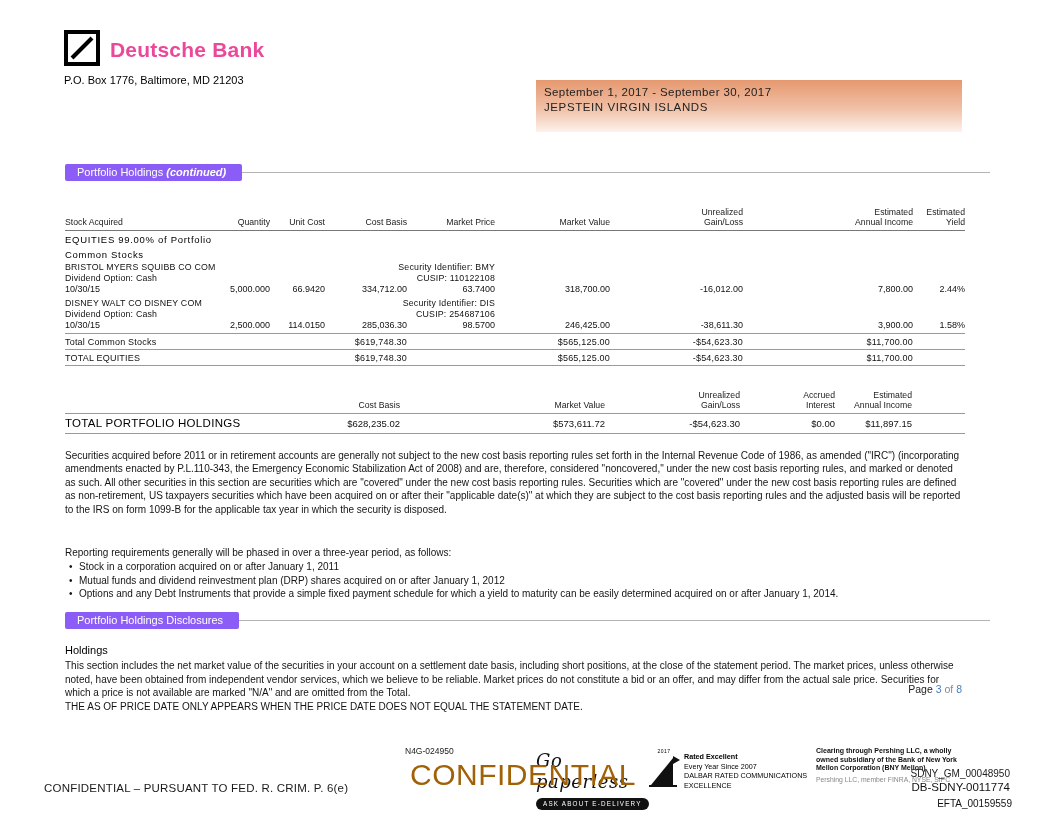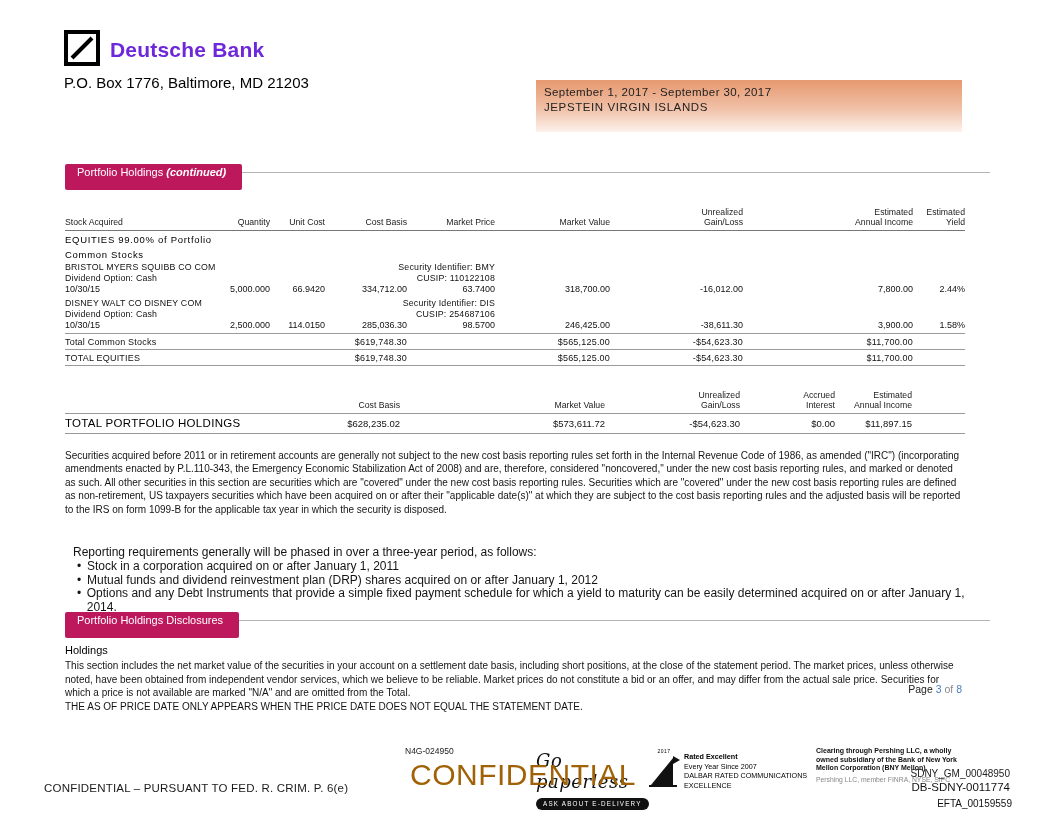--- a/index.html
+++ b/index.html
@@ -4,35 +4,35 @@
 <style>
   * { margin:0; padding:0; box-sizing:border-box; }
   html,body { background:#fff; }
   .page {
     position:relative; width:1056px; height:833px; background:#fff;
     font-family:"Liberation Sans", sans-serif; color:#111; overflow:hidden;
   }
   
   .brand { position:absolute; left:64px; top:30px; }
   .brand-row { display:flex; align-items:center; gap:10px; }
-  .bank-name { font-size:21px; font-weight:bold; letter-spacing:0.2px; color:#6d28d9; }
-  .bank-address { font-size:15px; margin-top:4px; color:#000; }
+  .bank-name { font-size:21px; font-weight:bold; letter-spacing:0.2px; color:#ec4899; }
+  .bank-address { font-size:11px; margin-top:4px; color:#000; }
   
   .statement-box {
     position:absolute; left:536px; top:80px; width:426px; height:52px;
     background:linear-gradient(180deg,#e6996f 0%, #f0c0a7 55%, #fdf2ec 100%);
     padding:5px 8px;
   }
   .statement-box .line1 { font-size:11.5px; letter-spacing:0.4px; color:#222; line-height:15px; }
   .statement-box .line2 { font-size:11.5px; letter-spacing:0.6px; color:#222; line-height:15px; }
   
   .section-band { position:absolute; left:65px; width:925px; height:18px; }
   .band-rule { position:absolute; left:0; right:0; top:8px; height:1px; background:#b3b3b3; }
   .band-pill {
-    position:absolute; left:0; top:0; height:26px; background:#be185d; color:#fff;
+    position:absolute; left:0; top:0; height:17px; background:#8b5cf6; color:#fff;
     font-size:11px; line-height:17px; padding:0 16px 0 12px; border-radius:2px; white-space:nowrap;
   }
   .band-pill i { font-weight:bold; }
   
   table.tbl { border-collapse:collapse; table-layout:fixed; }
   .holdings-tbl { position:absolute; left:65px; top:207px; width:900px; font-size:9px; color:#111; }
   .tbl th { font-weight:normal; vertical-align:bottom; text-align:right; padding:0 0 3px 0; border-bottom:1px solid #777; font-size:8.7px; color:#222; }
   .tbl th.l, .tbl td.l { text-align:left; }
   .tbl td { text-align:right; padding:1px 0; vertical-align:baseline; white-space:nowrap; }
   .tbl .blk { display:block; line-height:10px; }
@@ -41,21 +41,21 @@
   tr.data td { padding:1px 0 3px 0; }
   tr.total td { border-top:1px solid #9a9a9a; padding:2.5px 0; letter-spacing:0.2px; }
   tr.total.last td { border-bottom:1px solid #9a9a9a; }
   
   .summary-tbl { position:absolute; left:65px; top:390px; width:900px; font-size:9.5px; }
   .summary-tbl th { border-bottom:1px solid #999; }
   .summary-tbl td { border-bottom:1px solid #999; padding:3px 0 4px 0; }
   .summary-tbl td.label { font-size:11.5px; letter-spacing:0.3px; color:#000; }
   
   .legal { position:absolute; left:65px; top:449px; width:901px; font-size:10px; line-height:13.4px; color:#141414; }
-  .phase { position:absolute; left:65px; top:546px; width:901px; font-size:12px; line-height:13.8px; color:#141414;margin-left:8px; }
+  .phase { position:absolute; left:65px; top:546px; width:901px; font-size:10px; line-height:13.8px; color:#141414; }
   .phase .bullet-row { display:flex; }
   .phase .dot { width:14px; padding-left:4px; }
   .pricing { position:absolute; left:65px; top:644px; width:901px; font-size:10px; line-height:13.4px; color:#141414; }
   .pricing .heading { font-size:11px; margin-bottom:2px; color:#000; }
   .pricing .caps { margin-top:0; }
   
   .page-num { position:absolute; right:94px; top:683px; font-size:10.5px; color:#222; }
   .page-num .num { color:#4a7ec2; }
   .page-num .of { color:#888; }
   

